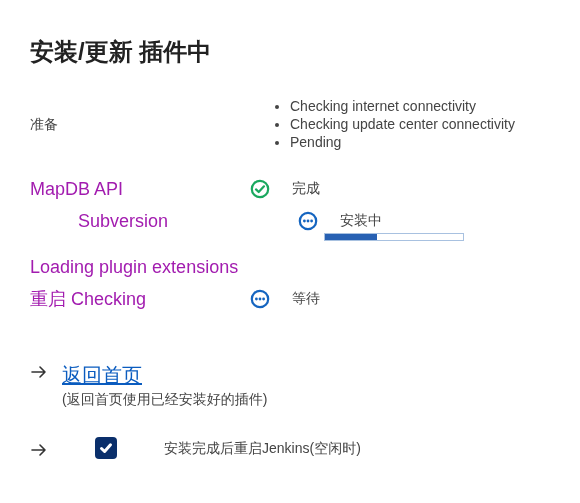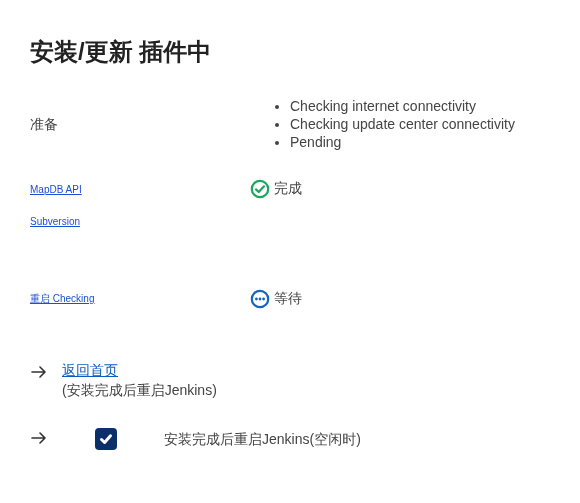--- a/index.html
+++ b/index.html
@@ -36,29 +36,28 @@
   }
   .prep-list li { margin-bottom: 2px; }
   .task-row {
     display: flex;
     align-items: center;
     min-height: 30px;
     margin-bottom: 2px;
   }
   .task-name {
     width: 220px;
-    font-size: 10px;
-    color: #1d4ed8;
+    font-size: 18px;
+    color: #a21caf;
     flex-shrink: 0;
-    text-decoration: underline;
   }
   .task-status {
     display: flex;
     align-items: center;
-    gap: 4px;
+    gap: 22px;
     font-size: 14px;
     color: #444;
     position: relative;
   }
   .icon-circle {
     width: 20px; height: 20px;
     display: inline-flex;
     align-items: center;
     justify-content: center;
     flex-shrink: 0;
@@ -90,21 +89,21 @@
   .arrow-icon {
     width: 18px; height: 18px;
     display:inline-flex; align-items:center; justify-content:center;
     flex-shrink:0;
     margin-top:1px;
   }
   .arrow-icon svg { width:18px; height:18px; display:block; stroke:#333; stroke-width:1.6; fill:none; }
   .link {
     color: #0b5cbf;
     text-decoration: underline;
-    font-size: 14px;
+    font-size: 20px;
     cursor: pointer;
   }
   .hint {
     font-size: 14px;
     color: #444;
     margin-top: 2px;
   }
   .checkbox {
     width: 22px; height: 22px;
     background: #0a2f6b;
@@ -137,25 +136,40 @@
     <span class="icon-circle">
       <svg viewBox="0 0 20 20">
           <circle cx="10" cy="10" r="8.2" fill="none" stroke="#1aa85f" stroke-width="2.2"></circle>
           <path d="M6 10.4 L8.7 13 L14 7.3" fill="none" stroke="#1aa85f" stroke-width="2.2" stroke-linecap="round" stroke-linejoin="round"></path>
         </svg>
     </span>
     <span>完成</span>
   </div>
 </div>
 
-<div class="task-row" style="margin-bottom:16px;">
+<div class="task-row" style="margin-bottom:16px;margin-left:48px;">
   <div class="task-name">Subversion</div>
+  <div class="task-status">
+    <span class="icon-circle">
+      <svg viewBox="0 0 20 20">
+          <circle cx="10" cy="10" r="8.2" fill="none" stroke="#1565c0" stroke-width="2.2"></circle>
+          <circle cx="6.4" cy="10" r="1.4" fill="#1565c0"></circle>
+          <circle cx="10" cy="10" r="1.4" fill="#1565c0"></circle>
+          <circle cx="13.6" cy="10" r="1.4" fill="#1565c0"></circle>
+        </svg>
+    </span>
+    <span>安装中</span>
+    <div class="progress">
+      <div class="bar" style="width:38%"></div>
+    </div>
+  </div>
 </div>
 
 <div class="task-row">
+  <div class="task-name">Loading plugin extensions</div>
 </div>
 
 <div class="task-row">
   <div class="task-name">重启 Checking</div>
   <div class="task-status">
     <span class="icon-circle">
       <svg viewBox="0 0 20 20">
           <circle cx="10" cy="10" r="8.2" fill="none" stroke="#1565c0" stroke-width="2.2"></circle>
           <circle cx="6.4" cy="10" r="1.4" fill="#1565c0"></circle>
           <circle cx="10" cy="10" r="1.4" fill="#1565c0"></circle>
@@ -168,25 +182,25 @@
 
 <div class="footer">
   <div class="footer-row">
     <span class="arrow-icon">
       <svg viewBox="0 0 18 18">
           <path d="M2 9 H15 M10 4 L15 9 L10 14" stroke-linecap="round" stroke-linejoin="round"></path>
         </svg>
     </span>
     <div class="stack">
       <a class="link">返回首页</a>
-      <div class="hint">(安装完成后重启Jenkins)</div>
+      <div class="hint">(返回首页使用已经安装好的插件)</div>
     </div>
   </div>
 
-  <div class="footer-row" style="align-items:flex-start;gap:47px;">
+  <div class="footer-row" style="align-items:flex-end;gap:47px;">
     <span class="arrow-icon">
       <svg viewBox="0 0 18 18">
           <path d="M2 9 H15 M10 4 L15 9 L10 14" stroke-linecap="round" stroke-linejoin="round"></path>
         </svg>
     </span>
     <span class="checkbox">
       <svg viewBox="0 0 14 14">
           <path d="M2.5 7.5 L5.6 10.5 L11.5 3.8" stroke-linecap="round" stroke-linejoin="round"></path>
         </svg>
     </span>

